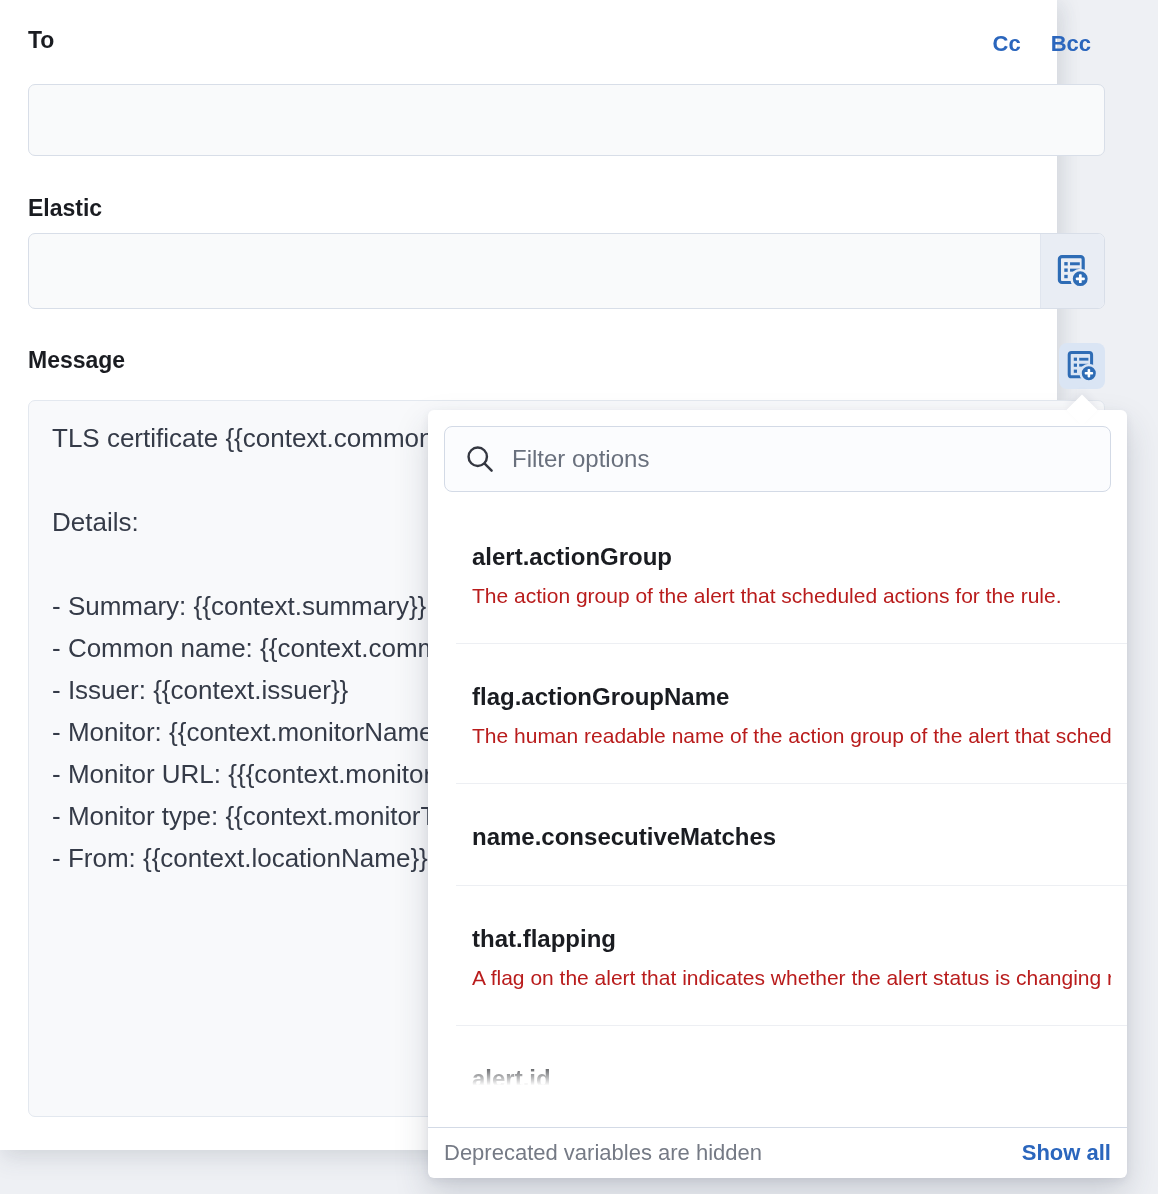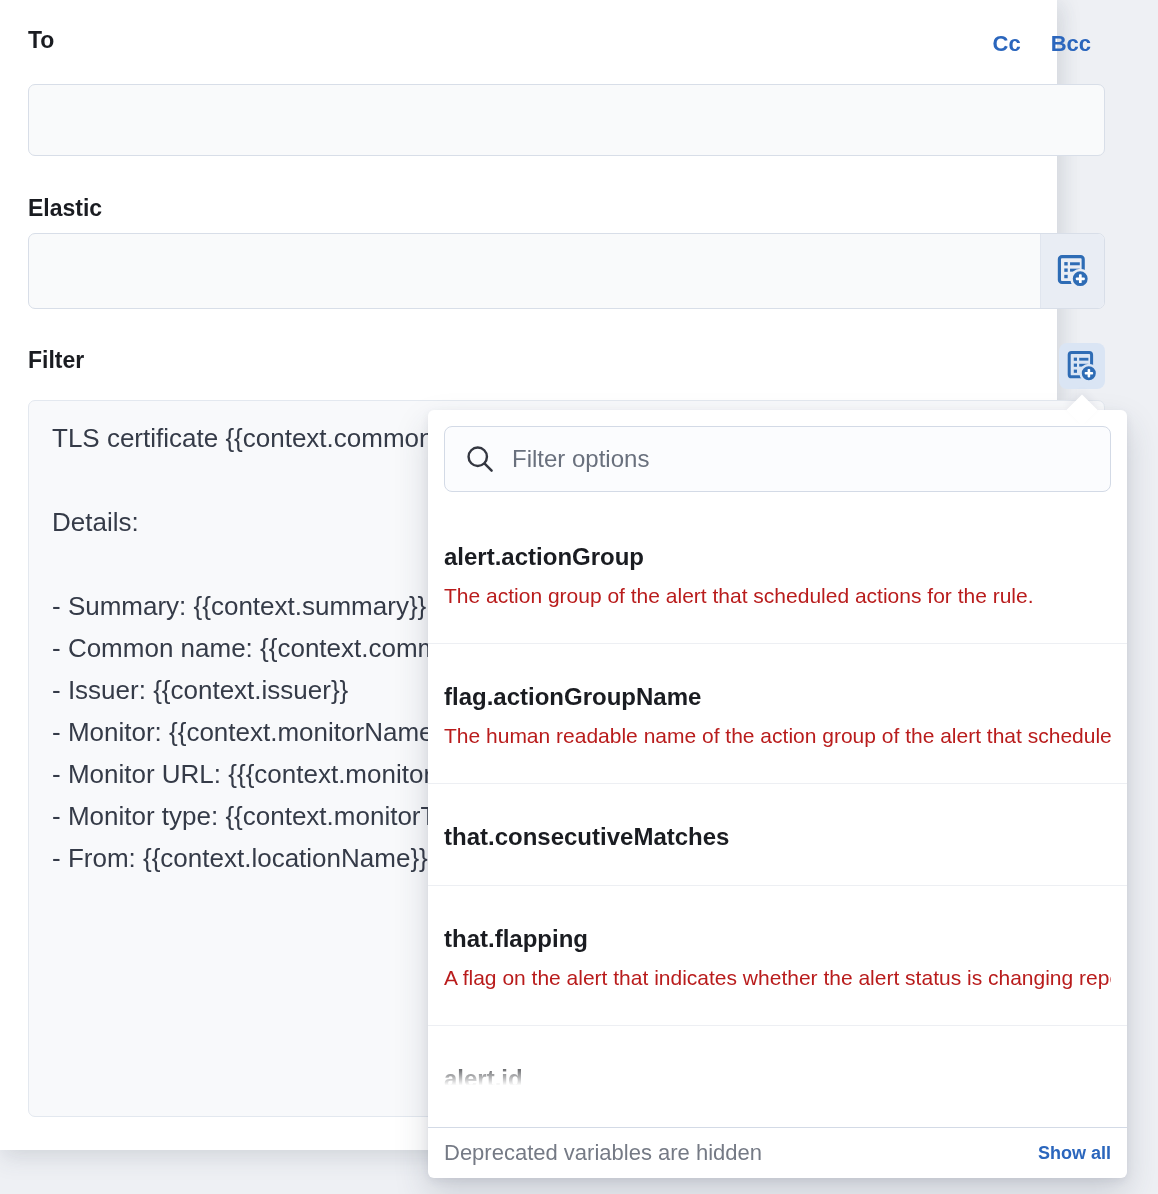--- a/index.html
+++ b/index.html
@@ -96,21 +96,21 @@
     border:1px solid #d3dae6; border-radius:8px;
     display:flex; align-items:center; gap:17px; padding:0 20px;
   }
   .filter-box input {
     flex:1; border:none; outline:none; background:transparent;
     font-family:"Liberation Sans", sans-serif;
     font-size:24px; color:#343741;
   }
   .filter-box input::placeholder { color:#69707d; opacity:1; }
 
-  .option-list { flex:1; overflow:hidden; position:relative; }
+  .option-list { flex:1; overflow:hidden; position:relative;margin-left:28px; }
   .option-list::after {
     content:""; position:absolute; left:0; right:0; bottom:0; height:30px;
     background:linear-gradient(to top, #ffffff 15%, rgba(255,255,255,0));
     pointer-events:none;
   }
   .option {
     padding:38px 16px 33px; border-bottom:1px solid #edeff3; cursor:pointer;
   }
   .option-title {
     font-size:24px; line-height:30px; font-weight:700; color:#1a1c21;
@@ -123,21 +123,21 @@
 
   .popover-footer {
     height:51px; border-top:1px solid #d3dae6;
     display:flex; justify-content:space-between; align-items:center;
     padding:0 16px; background:#fff; border-radius:0 0 9px 9px;margin-top:37px;
   }
   .footer-note { font-size:22px; color:#757a85; }
   .show-all-btn {
     background:none; border:none; cursor:pointer;
     font-family:"Liberation Sans", sans-serif;
-    font-size:18px; font-weight:700; color:#2b66bd;
+    font-size:22px; font-weight:700; color:#2b66bd;
   }
 
   .icon-svg { display:block; }
 </style>
 </head>
 <body>
 
 <svg width="0" height="0" style="position:absolute">
   <defs>
     <g id="list-add-glyph">
@@ -172,21 +172,21 @@
     <div class="subject-text">
       <input type="text" value="" style="">
     </div>
     <button class="input-append link-btn" style="--ring:#e9edf4;">
       <svg class="icon-svg" width="34" height="34" viewBox="0 0 16 16" style="color:#2e6cb5;">
         <use href="#list-add-glyph"></use>
       </svg>
     </button>
   </div>
 
-  <div class="field-label message-label">Filter</div>
+  <div class="field-label message-label">Message</div>
   <button class="add-var-button" style="--ring:#dae5f4;">
     <svg class="icon-svg" width="32" height="32" viewBox="0 0 16 16" style="color:#2e6cb5;">
       <use href="#list-add-glyph"></use>
     </svg>
   </button>
   <textarea class="message-box" spellcheck="false" style="">TLS certificate {{context.commonName}} is {{context.status}} - Elastic Synthetics
 
 Details:
 
 - Summary: {{context.summary}}
@@ -216,21 +216,21 @@
           <div class="option-title">alert.actionGroup</div>
           <div class="option-desc">The action group of the alert that scheduled actions for the rule.</div>
         </div>
 
         <div class="option">
           <div class="option-title">flag.actionGroupName</div>
           <div class="option-desc">The human readable name of the action group of the alert that scheduled actions for the rule.</div>
         </div>
 
         <div class="option">
-          <div class="option-title">that.consecutiveMatches</div>
+          <div class="option-title">name.consecutiveMatches</div>
         </div>
 
         <div class="option">
           <div class="option-title">that.flapping</div>
           <div class="option-desc">A flag on the alert that indicates whether the alert status is changing repeatedly.</div>
         </div>
 
         <div class="option">
           <div class="option-title">alert.id</div>
           <div class="option-desc"></div>

